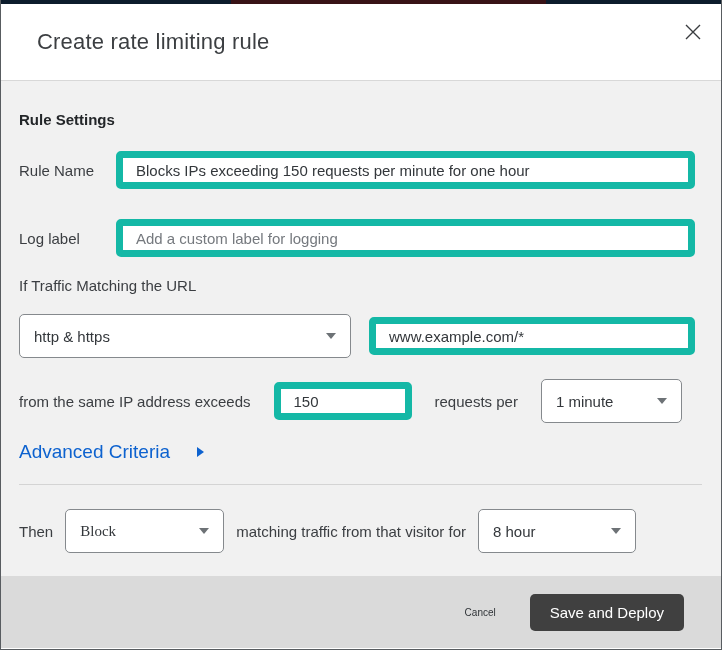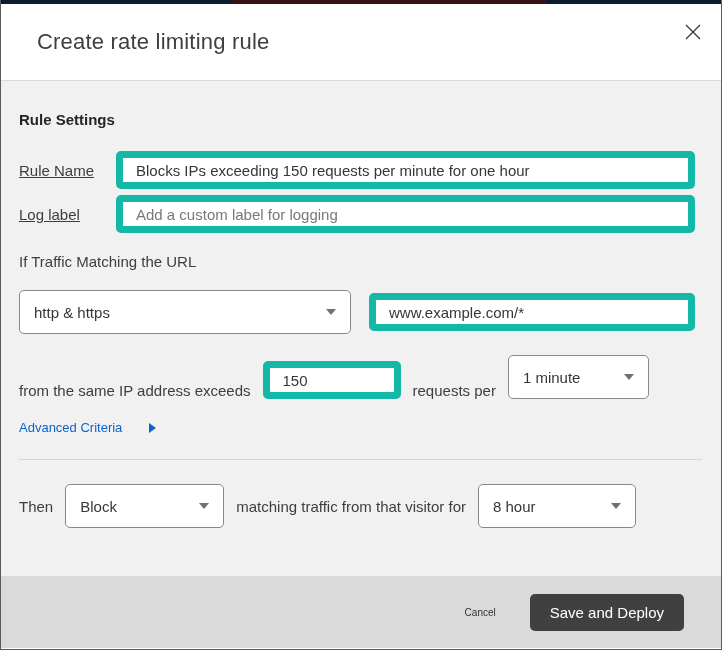--- a/index.html
+++ b/index.html
@@ -30,23 +30,23 @@
 
   
   .modal-body {
     flex:1 1 auto; background:#f1f1f1; border-top:1px solid #d8d8d8;
     padding:14px 26px 0 18px;
   }
   .section-heading { margin-top:16px; font-size:15px; line-height:18px; font-weight:700; color:#232629; }
   .sub-heading { margin-top:20px; font-size:15px; line-height:18px; color:#3b3e42; }
 
   .form-row { display:flex; align-items:center; }
-  .form-row .field-label { flex:0 0 97px; font-size:15px; color:#3b3e42;text-decoration:underline; }
+  .form-row .field-label { flex:0 0 97px; font-size:15px; color:#3b3e42; }
   .row-rule-name { margin-top:22px; }
-  .row-log-label { margin-top:6px; }
+  .row-log-label { margin-top:30px; }
 
   .text-input {
     height:38px; background:#fff; border:7px solid #14b8a6; border-radius:5px;
     padding:0 13px; font-size:15px; color:#33373b;
     font-family:"Liberation Sans", sans-serif; outline:none; width:100%;
   }
   .text-input::placeholder { color:#75797e; }
 
   .select {
     height:44px; background:#fff; border:1px solid #85898d; border-radius:5px;
@@ -56,39 +56,39 @@
   .caret {
     width:0; height:0; flex:0 0 auto; margin-left:8px;
     border-left:5px solid transparent; border-right:5px solid transparent;
     border-top:6px solid #6d7276;
   }
 
   .url-row { display:flex; align-items:center; margin-top:19px; gap:18px; }
   .scheme-select { flex:0 0 332px; }
   .url-row .text-input { flex:1 1 auto; }
 
-  .threshold-row { display:flex; align-items:flex-end; margin-top:21px; gap:12px; }
+  .threshold-row { display:flex; align-items:center; margin-top:21px; gap:23px; }
   .inline-label { font-size:15px; color:#3b3e42; white-space:nowrap; }
   .count-input { width:138px; flex:0 0 138px; }
   .period-select { flex:0 0 141px; margin-left:0; }
 
   .advanced-link {
     margin-top:20px; display:inline-flex; align-items:center;
-    font-size:13px; line-height:18px; color:#0d62cf; cursor:pointer; text-decoration:none;gap:20px;
+    font-size:19px; line-height:18px; color:#0d62cf; cursor:pointer; text-decoration:none;gap:20px;
   }
   .arrow-right {
     display:inline-block; width:0; height:0; margin-left:7px;
     border-top:5px solid transparent; border-bottom:5px solid transparent;
     border-left:7px solid #0d62cf;
   }
 
   .divider { margin-top:22px; height:1px; background:#d4d4d4; margin-right:-7px; }
 
   .then-row { display:flex; align-items:center; margin-top:24px; gap:12px; }
-  .action-select { flex:0 0 159px; }
+  .action-select { flex:0 0 159px;font-family:Liberation Serif, serif; }
   .duration-select { flex:0 0 158px; }
 
   
   .modal-footer {
     flex:0 0 72px; background:#dadada;
     display:flex; align-items:center; justify-content:flex-end;
     gap:28px; padding-right:37px;
   }
   .text-btn {
     background:transparent; border:none; font-size:10px; color:#2f3337;

